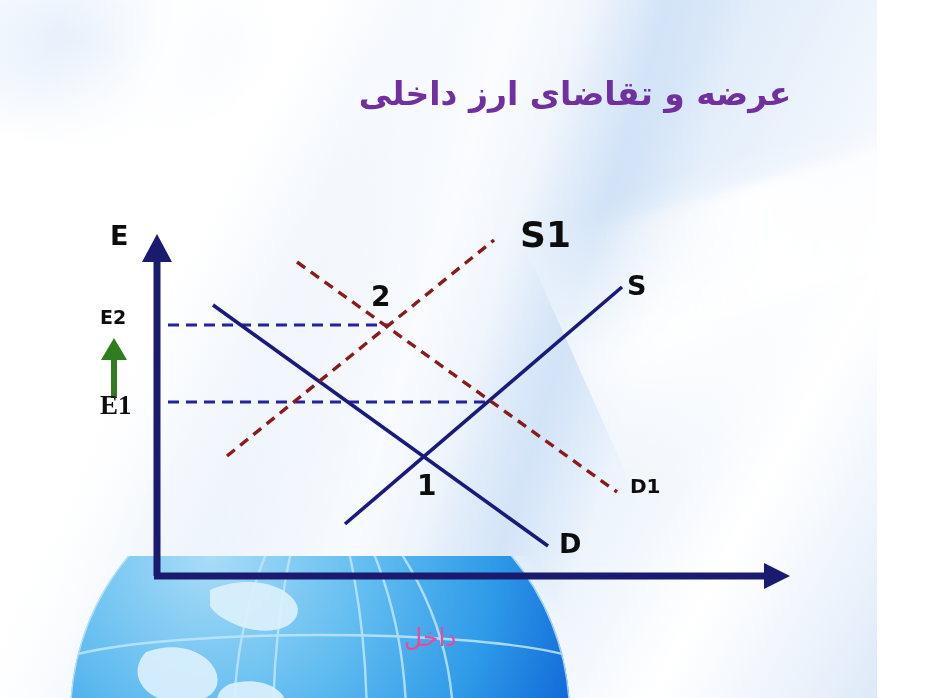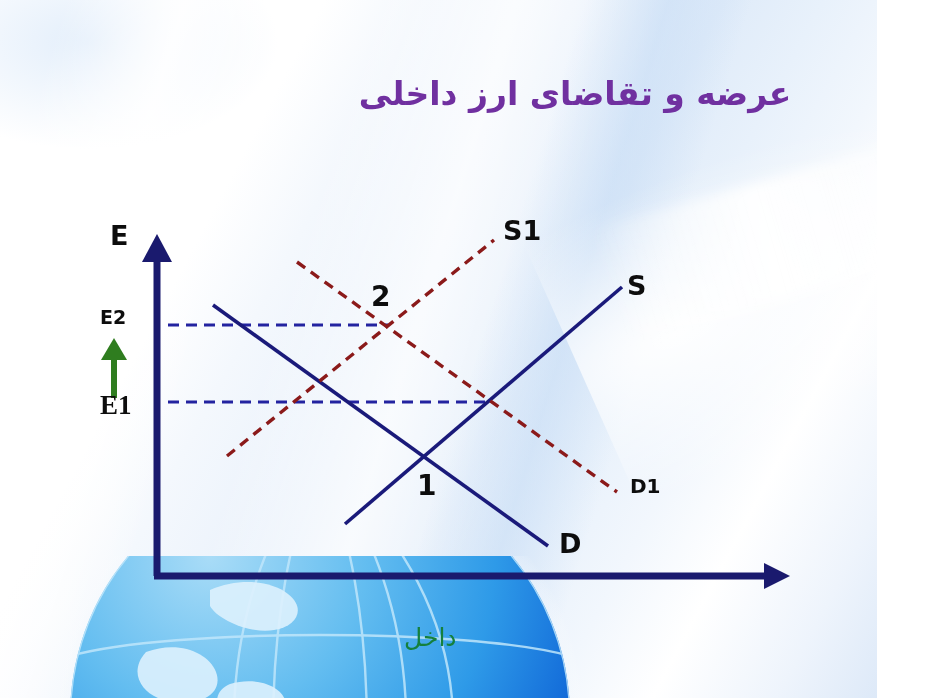--- a/index.html
+++ b/index.html
@@ -115,32 +115,32 @@
     position: absolute;
     color: #0d0d0d;
     font-family: "DejaVu Sans", sans-serif;
     font-weight: bold;
     white-space: nowrap;
     line-height: 1;
   }
   .lbl-E   { left: 110px; top: 222px;  font-size: 27px; }
   .lbl-E2  { left: 100px; top: 308px;  font-size: 19px; }
   .lbl-E1  { left: 100px; top: 392px;  font-size: 27px; font-family: Liberation Serif, serif; }
-  .lbl-S1  { left: 503px; top: 217px;  font-size: 27px; }
+  .lbl-S1  { left: 520px; top: 217px;  font-size: 36px; }
   .lbl-S   { left: 627px; top: 272px;  font-size: 27px; }
   .lbl-D1  { left: 630px; top: 476px;  font-size: 20px; }
   .lbl-D   { left: 559px; top: 530px;  font-size: 27px; }
   .lbl-2   { left: 371px; top: 283px;  font-size: 28px; }
   .lbl-1   { left: 417px; top: 472px;  font-size: 28px; }
   .lbl-x {
     position: absolute;
     left: 404px; top: 623px;
     font-size: 25px;
     direction: rtl;
-    color: #15803d;
+    color: #ec4899;
     font-weight: normal;
     font-family: "DejaVu Sans", sans-serif;
   }
 </style>
 </head>
 <body>
 
 <div id="slide">
 
   <div class="bg-base"></div>

